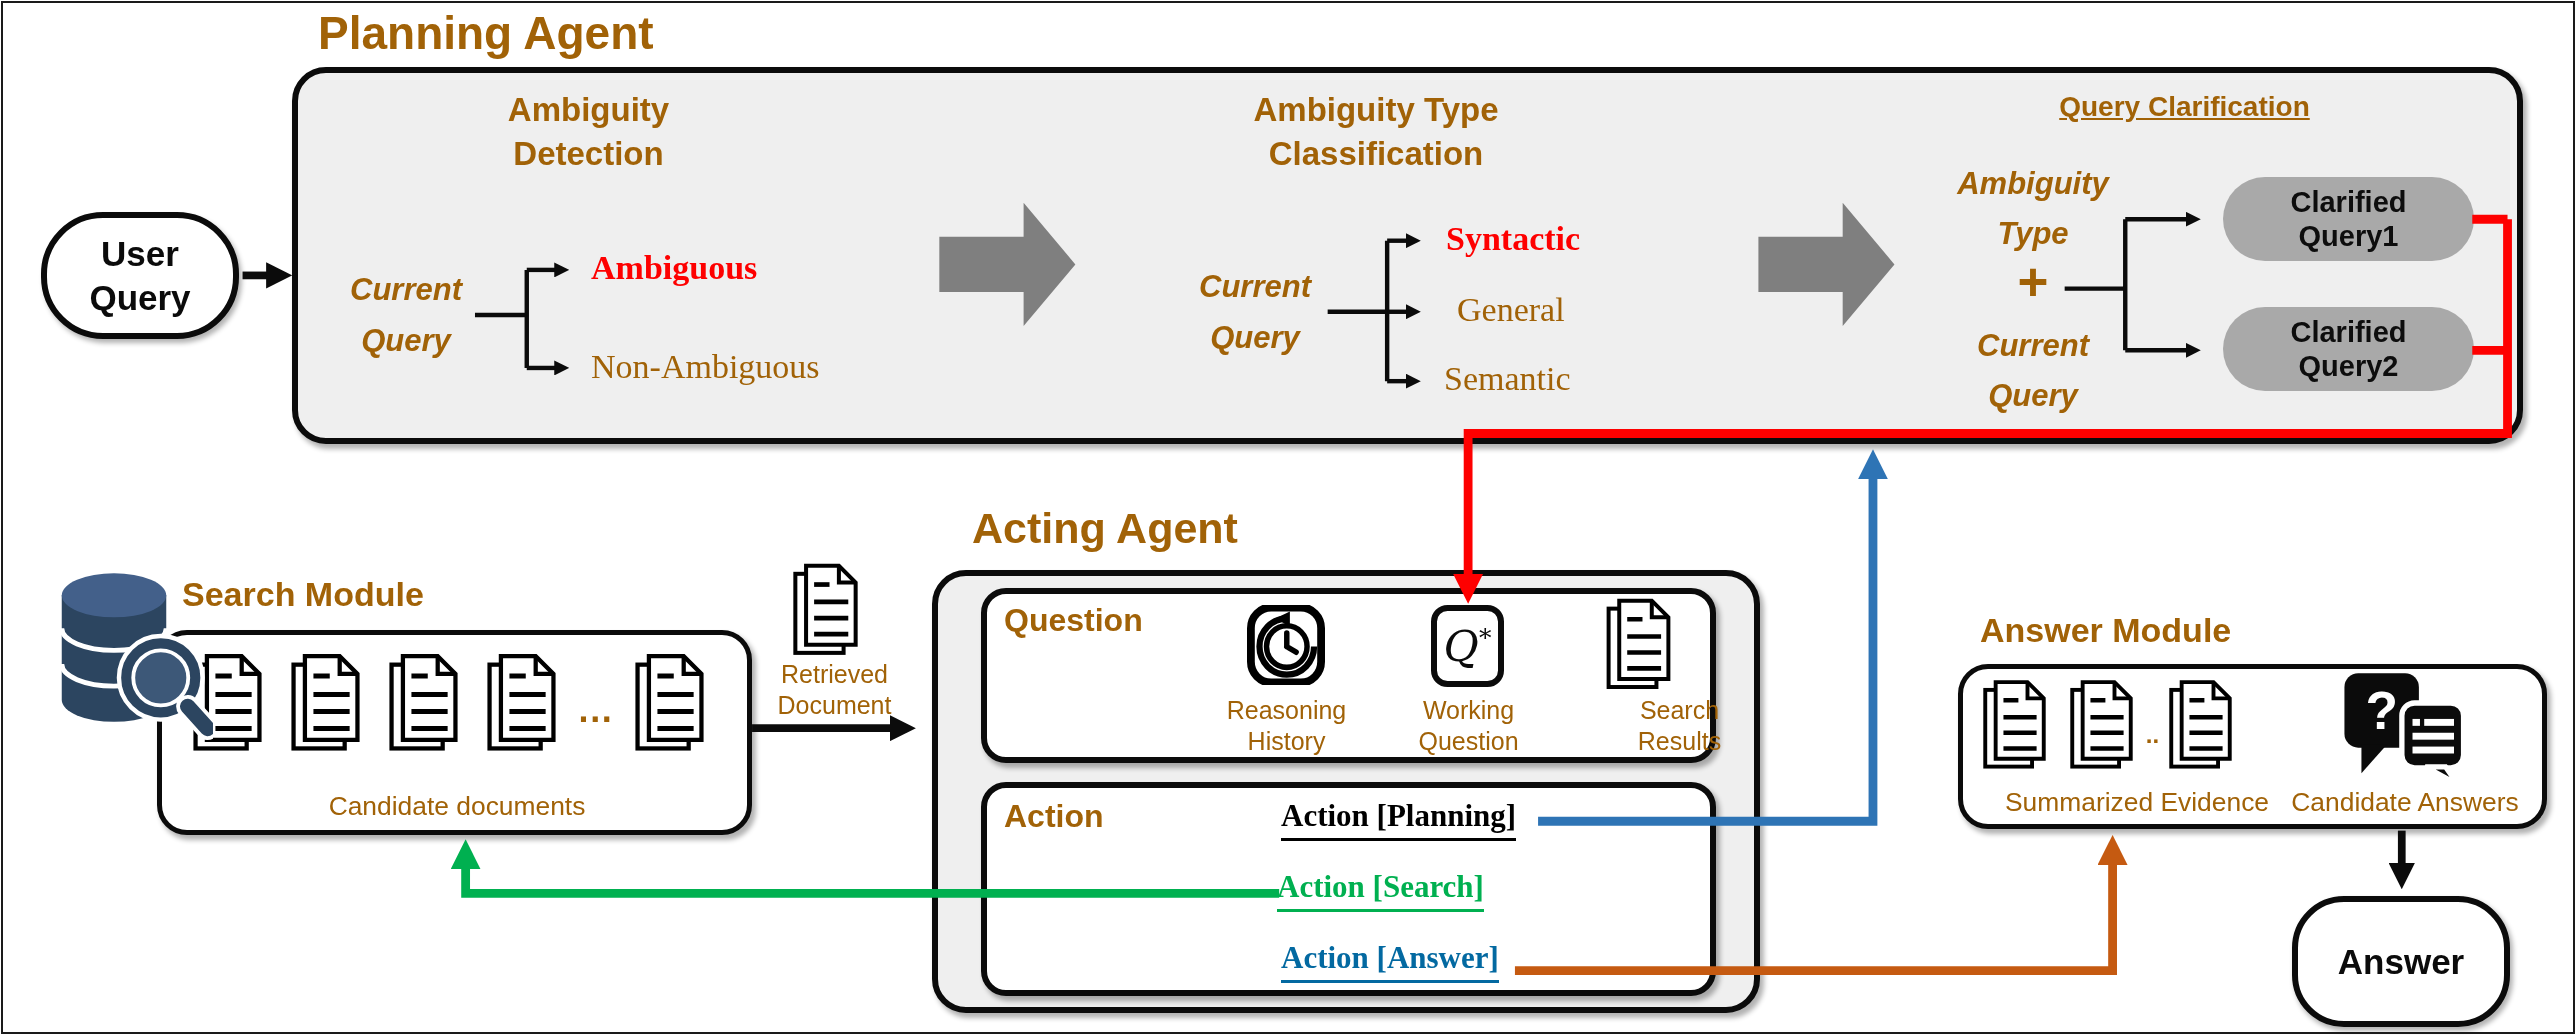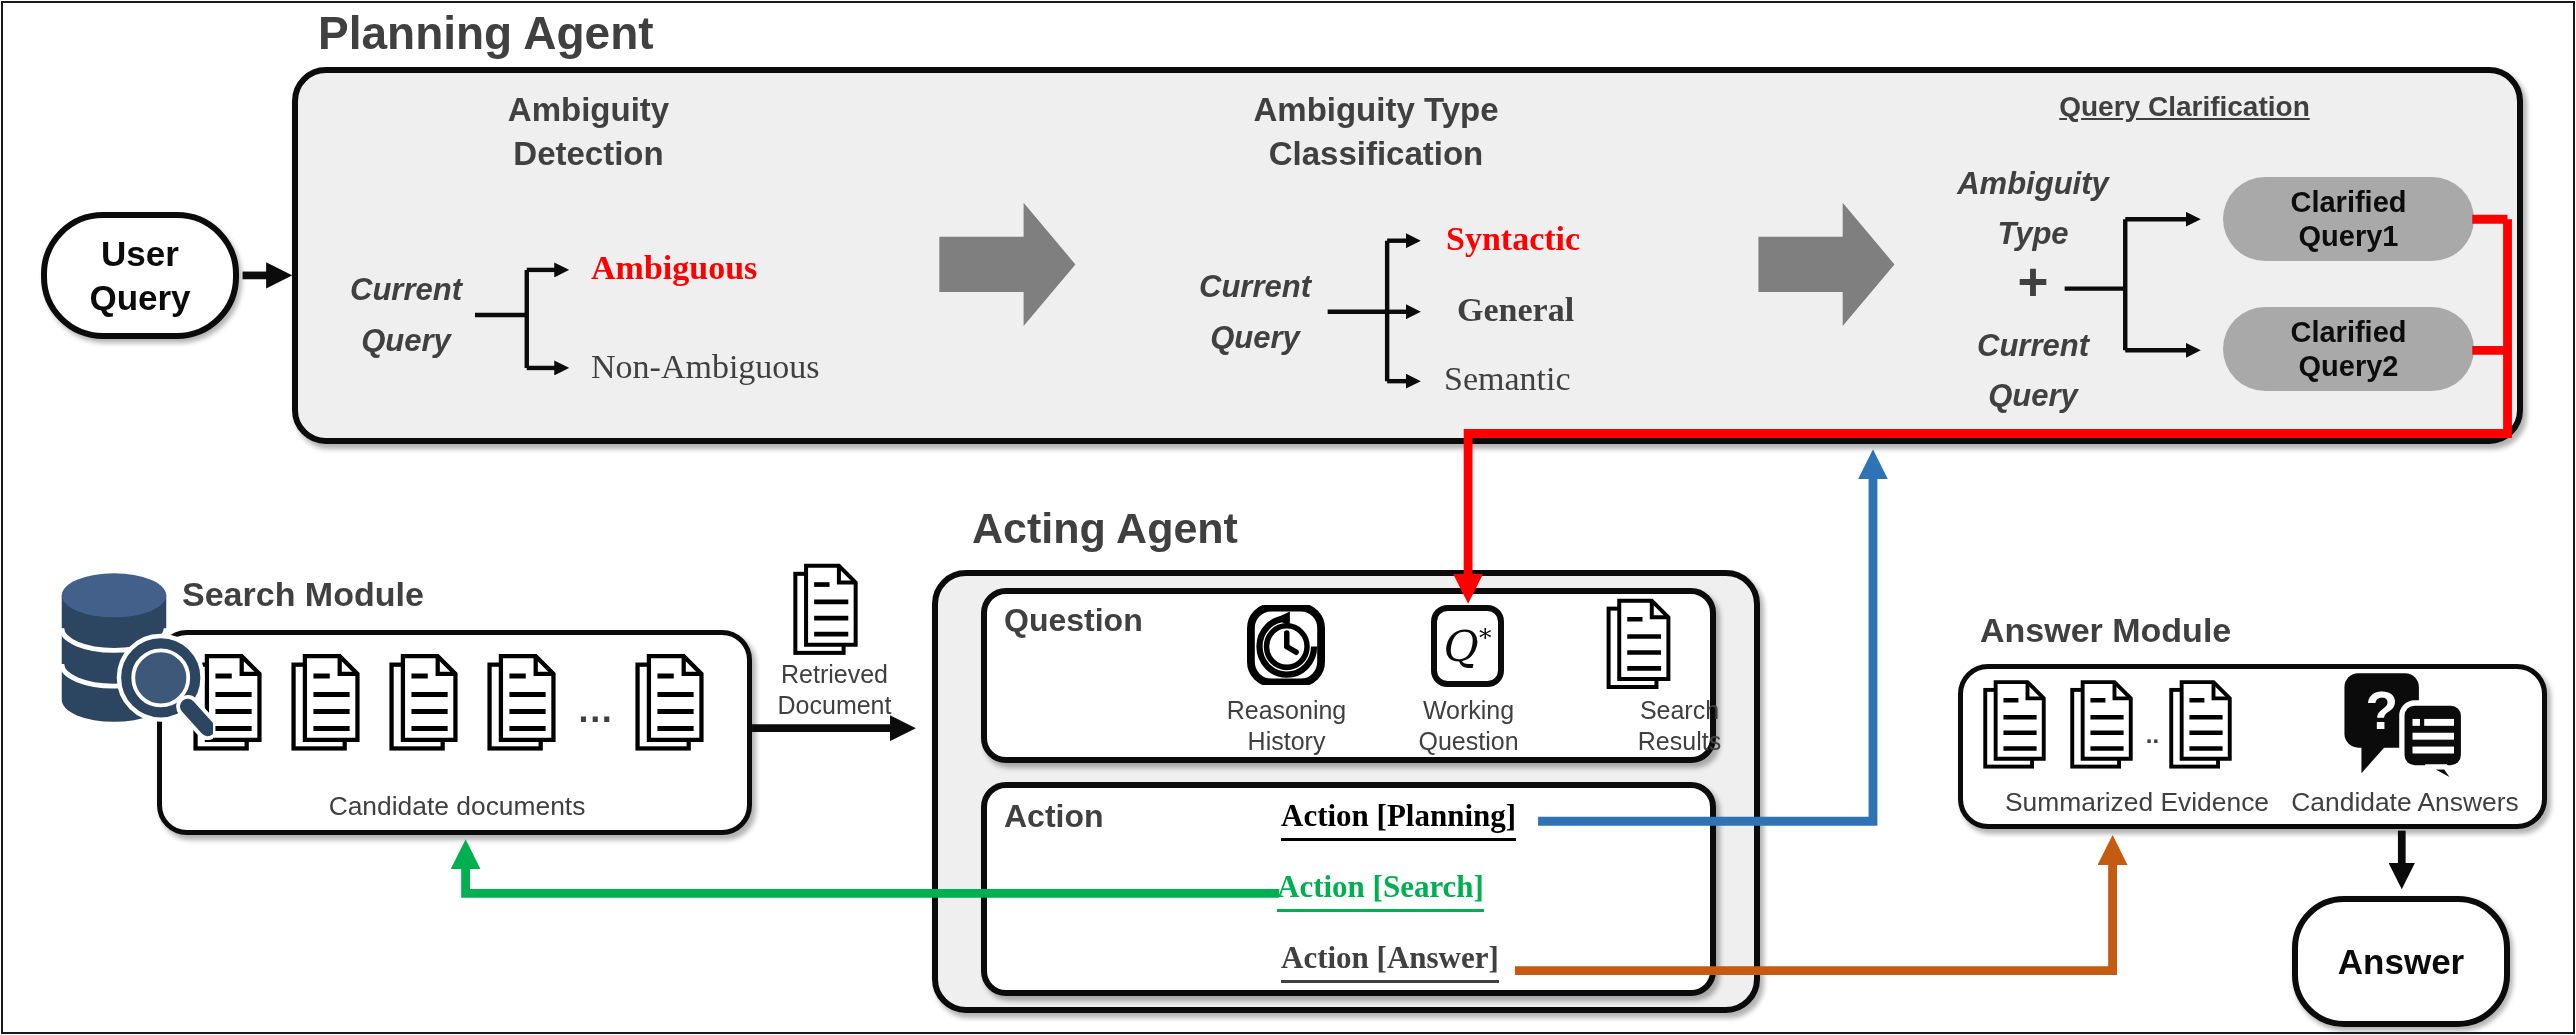--- a/index.html
+++ b/index.html
@@ -1,36 +1,36 @@
 <!DOCTYPE html>
 <html style="font-size:8.8px"><head>
 <meta charset="utf-8">
 <style>
   html,body{margin:0;padding:0;background:#fff;}
   #stage{position:relative;width:2576px;height:1035px;background:#fff;overflow:hidden;
          font-family:"Liberation Sans",sans-serif;color:#0b0b0b;}
   .abs{position:absolute;}
-  .t{white-space:nowrap;color:#404040;}
+  .t{white-space:nowrap;color:#a16207;}
   .b{font-weight:bold;}
   .ctr{text-align:center;}
   .it{font-style:italic;font-weight:600;}
   .serif{font-family:"Liberation Serif","DejaVu Serif",serif;}
   .box{position:absolute;background:#fff;border:5.5px solid #0b0b0b;border-radius:30px;
        box-sizing:border-box;box-shadow:3.3px 4.4px 5.5px rgba(0,0,0,.30);}
   .panel{background:#EFEFEF;border-width:6.6px;}
   .innerbox{border-width:6.6px;border-radius:25px;}
   .graybox{position:absolute;background:#A9A9A9;border-radius:43px;display:flex;flex-direction:column;
            align-items:center;justify-content:center;font-weight:bold;font-size:29px;line-height:34px;
            color:#0d0d0d;box-sizing:border-box;}
   .oval{position:absolute;background:#fff;border:6.6px solid #0b0b0b;display:flex;flex-direction:column;
         align-items:center;justify-content:center;font-weight:bold;box-sizing:border-box;
         box-shadow:2.8px 3.9px 5px rgba(0,0,0,.30);}
   .link{font-family:"Liberation Serif","DejaVu Serif",serif;font-weight:bold;font-size:31px;
         display:inline-block;border-bottom:3.3px solid currentColor;padding-bottom:3.9px;white-space:nowrap;}
-  .lblue{color:#000000;} .lgreen{color:#00B050;} .lorange{color:#404040;} .lred{color:#FE0000;}
+  .lblue{color:#000000;} .lgreen{color:#00B050;} .lorange{color:#0369a1;} .lred{color:#FE0000;}
   .iconlabel{font-size:25px;line-height:31px;text-align:center;}
   .qbox{position:absolute;border:6px solid #0b0b0b;border-radius:16.5px;background:#fff;
         display:flex;align-items:center;justify-content:center;box-sizing:border-box;}
   .qtxt{font-family:"DejaVu Serif",serif;font-style:italic;font-size:43px;font-weight:500;}
   .qtxt sup{font-size:25px;font-style:normal;vertical-align:super;line-height:0;}
   .frame{position:absolute;inset:1.1px;border:2.2px solid #1a1a1a;pointer-events:none;z-index:9;}
   svg{display:block;}
 </style>
 </head>
 <body>
@@ -99,21 +99,21 @@
 
   <div class="abs t b ctr" style="left:1194px;top:88px;width:364px;font-size:33px;line-height:44px;">
     <div>Ambiguity Type</div>
     <div>Classification</div>
   </div>
   <div class="abs t it ctr" style="left:1145px;top:261px;width:220px;font-size:31px;line-height:51px;">
     <div>Current</div>
     <div>Query</div>
   </div>
   <div class="abs t serif b lred" style="left:1446px;top:220px;font-size:34px;">Syntactic</div>
-  <div class="abs t serif" style="left:1457px;top:291px;font-size:34px;font-weight:bold;">General</div>
+  <div class="abs t serif" style="left:1457px;top:291px;font-size:34px;">General</div>
   <div class="abs t serif" style="left:1444px;top:360px;font-size:34px;">Semantic</div>
 
   <div class="abs t b ctr" style="left:1975px;top:91px;width:419px;font-size:28px;text-decoration:underline;">Query Clarification</div>
   <div class="abs t it ctr" style="left:1923px;top:159px;width:220px;font-size:31px;line-height:50px;">
     <div>Ambiguity</div>
     <div>Type</div>
   </div>
   <div class="abs t b ctr" style="left:1978px;top:251px;width:110px;font-size:53px;">+</div>
   <div class="abs t it ctr" style="left:1923px;top:321px;width:220px;font-size:31px;line-height:50px;">
     <div>Current</div>

